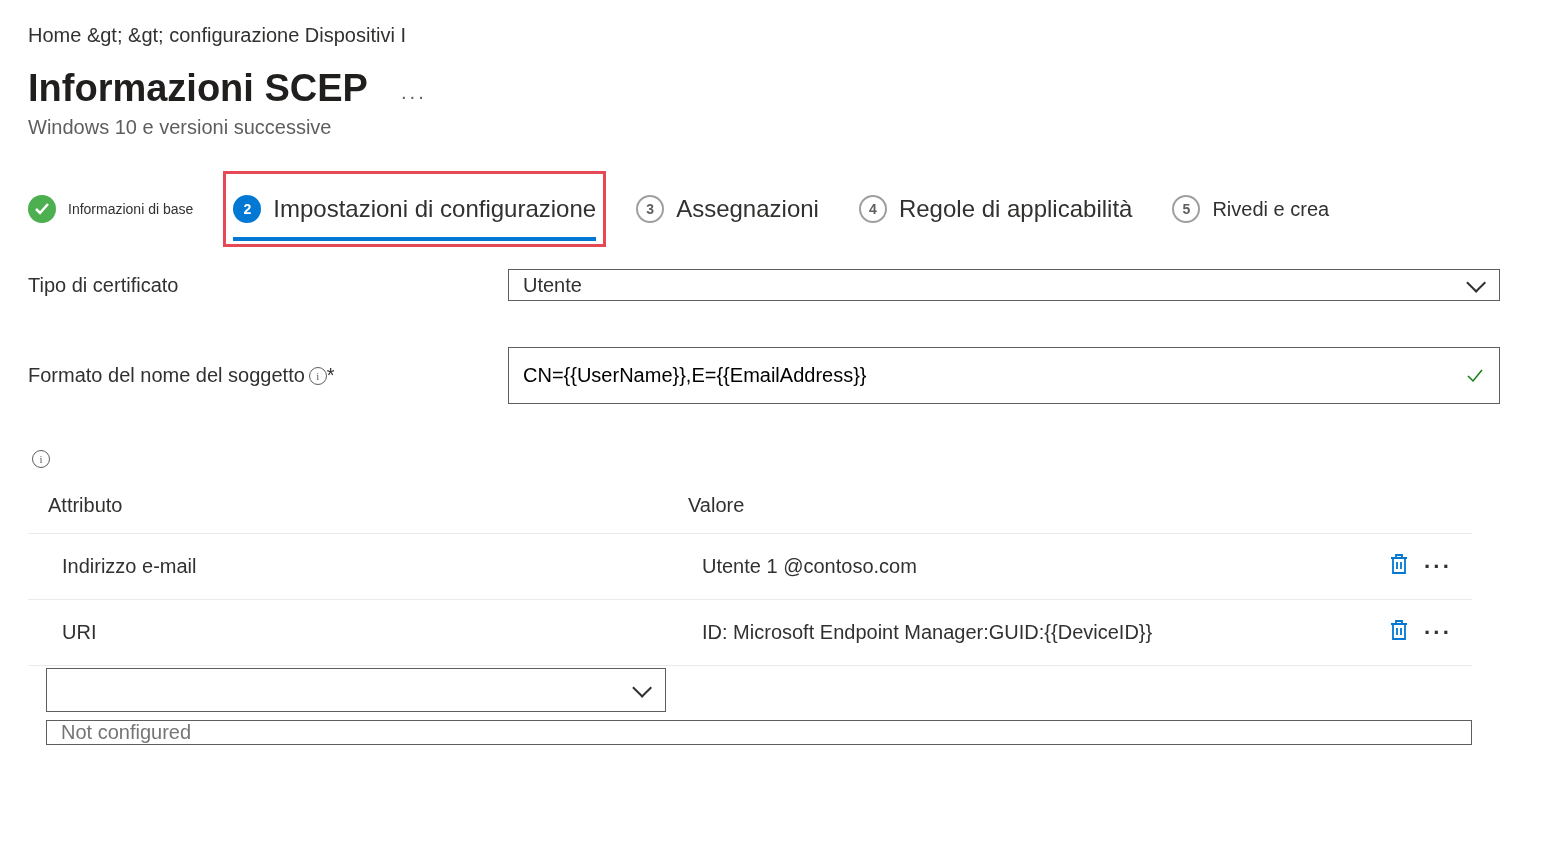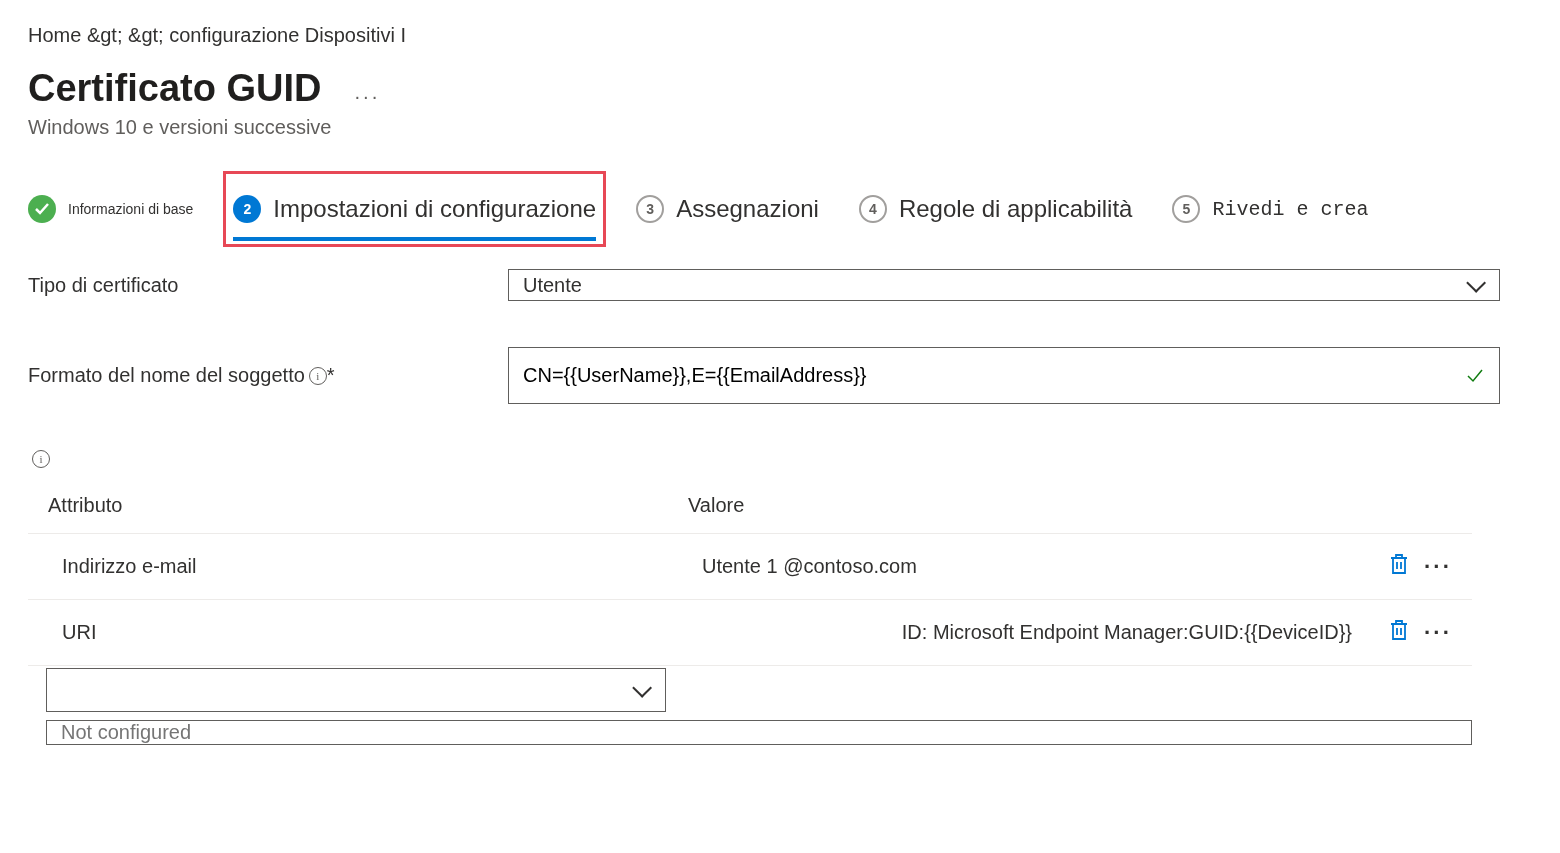--- a/index.html
+++ b/index.html
@@ -250,21 +250,21 @@
     font-family: inherit;
     color: #605e5c;
   }
 </style>
 </head>
 <body>
 
 <div class="breadcrumb">Home &amp;gt;  &amp;gt; configurazione Dispositivi I</div>
 
 <div class="header">
-  <span class="page-title">Certificato GUID</span>
+  <span class="page-title">Informazioni SCEP</span>
   <span class="ellipsis">···</span>
 </div>
 <div class="subtitle">Windows 10 e versioni successive</div>
 
 <div class="wizard">
   <div class="step step-complete">
     <div class="step-icon">
       <svg width="16" height="16" viewBox="0 0 16 16">
           <path d="M2 8 L6 12 L14 3" stroke="#fff" stroke-width="2.5" fill="none"></path>
         </svg>
@@ -284,21 +284,21 @@
     <span class="step-label-large">Assegnazioni</span>
   </div>
 
   <div class="step step-future">
     <div class="step-icon">4</div>
     <span class="step-label-large">Regole di applicabilità</span>
   </div>
 
   <div class="step step-future">
     <div class="step-icon">5</div>
-    <span class="step-label-small" style="font-size:20px;font-family:Liberation Mono, monospace;">Rivedi e crea</span>
+    <span class="step-label-small" style="font-size:20px;">Rivedi e crea</span>
   </div>
 </div>
 
 <div class="form">
   <div class="form-row">
     <div class="form-label">Tipo di certificato</div>
     <div class="select-wrap">
       <span>Utente</span>
       <span class="chevron-down"></span>
     </div>
@@ -340,21 +340,21 @@
         <svg width="22" height="24" viewBox="0 0 22 24">
             <path d="M3 6 H19 M8 6 V3 H14 V6 M5 6 V21 H17 V6 M9 10 V17 M13 10 V17" stroke="#0078d4" stroke-width="1.8" fill="none"></path>
           </svg>
       </span>
       <span class="row-ellipsis">···</span>
     </div>
   </div>
 
   <div class="table-row">
     <div class="col-attr" style="padding-left:14px;">URI</div>
-    <div class="col-val" style="padding-left:14px;text-align:right;">ID: Microsoft Endpoint Manager:GUID:{{DeviceID}}</div>
+    <div class="col-val" style="padding-left:14px;">ID: Microsoft Endpoint Manager:GUID:{{DeviceID}}</div>
     <div class="col-actions">
       <span class="trash-icon">
         <svg width="22" height="24" viewBox="0 0 22 24">
             <path d="M3 6 H19 M8 6 V3 H14 V6 M5 6 V21 H17 V6 M9 10 V17 M13 10 V17" stroke="#0078d4" stroke-width="1.8" fill="none"></path>
           </svg>
       </span>
       <span class="row-ellipsis">···</span>
     </div>
   </div>
 </div>

